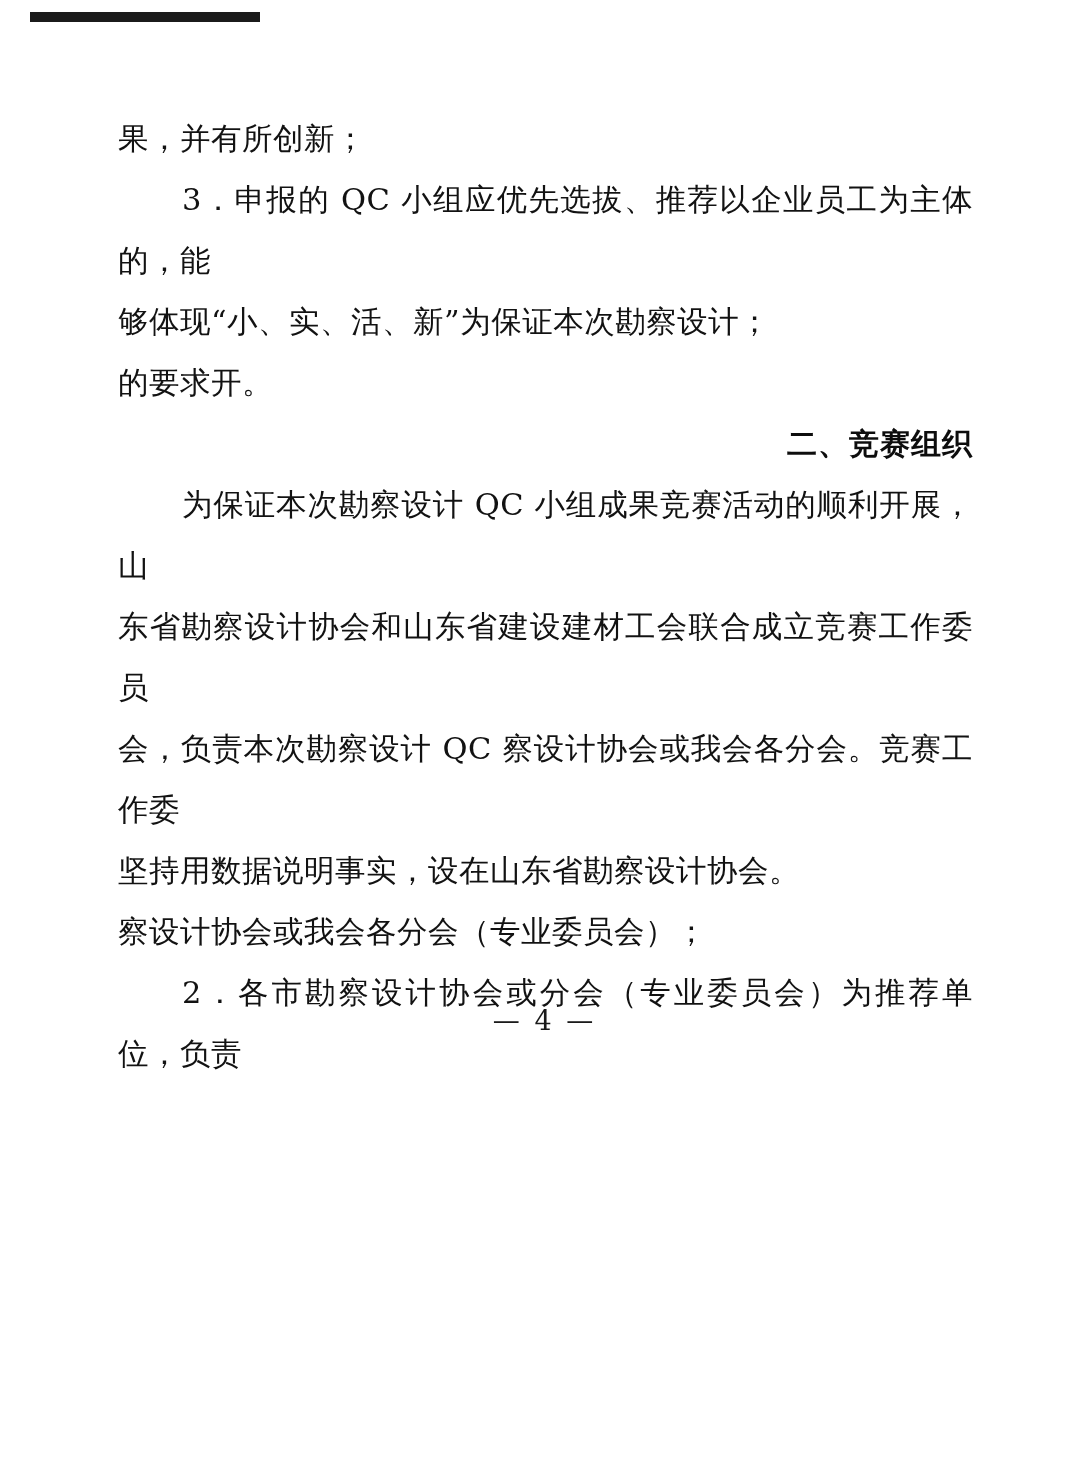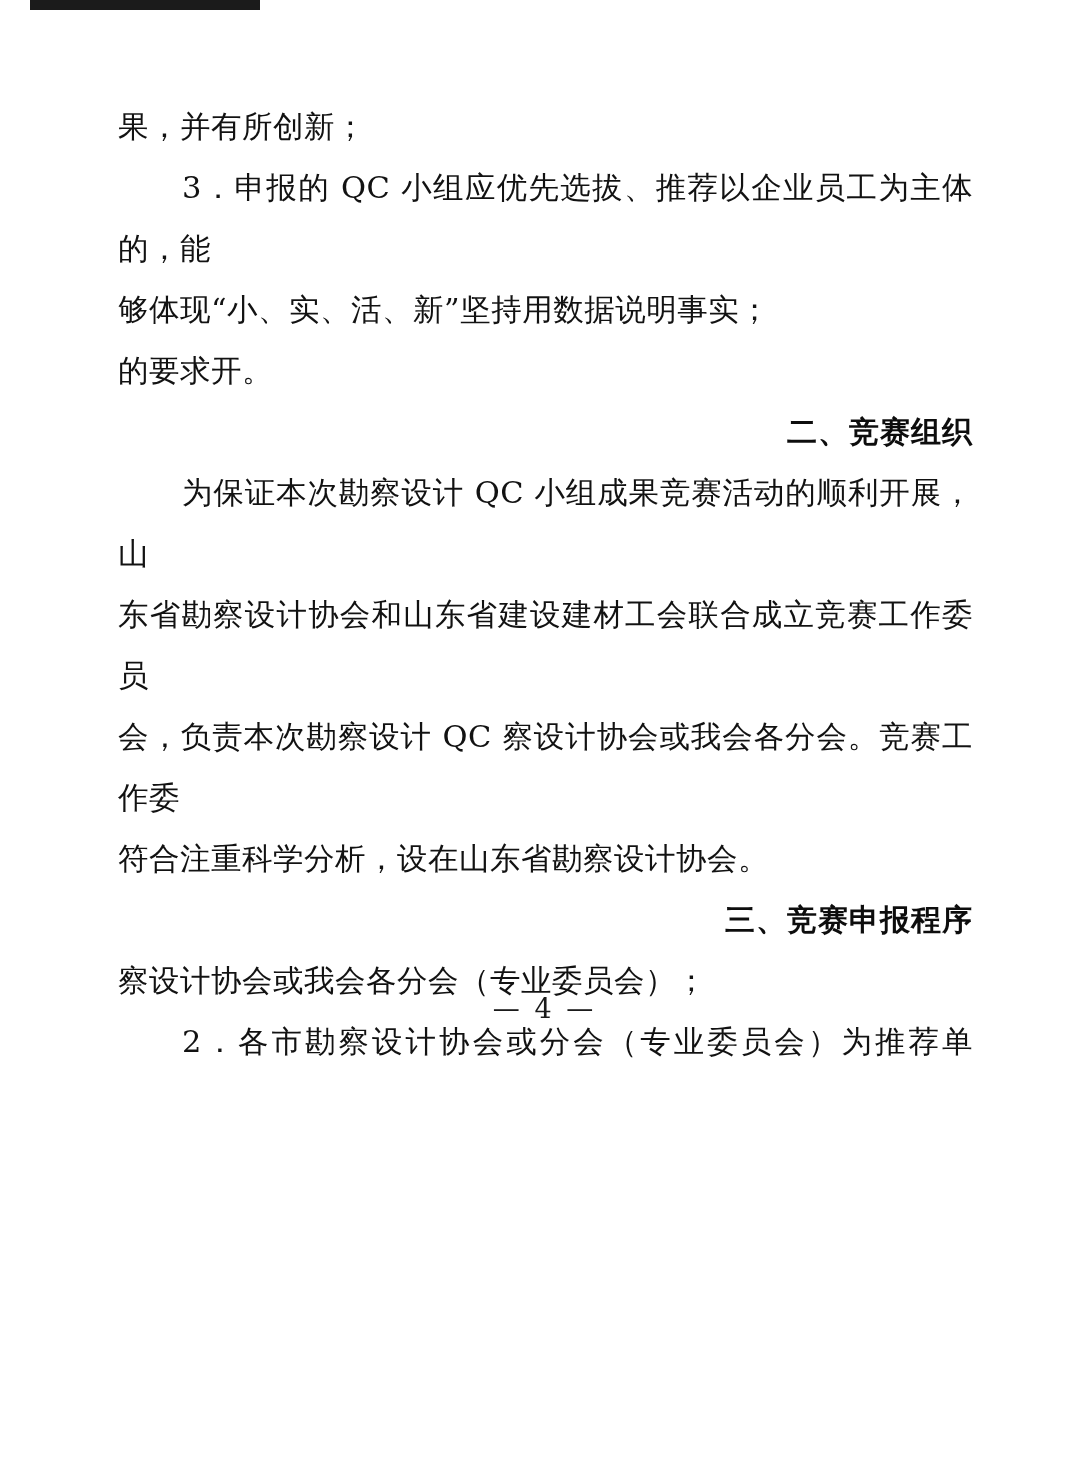--- a/index.html
+++ b/index.html
@@ -8,21 +8,21 @@
     background: #ffffff;
   }
   body {
     font-family: "DejaVu Serif", "Liberation Serif", serif;
     color: #111111;
   }
   .page {
     position: relative;
     width: 1089px;
     height: 1072px;
-    margin: 0 auto;
+    margin: 12px auto;
     background: #ffffff;
     overflow: hidden;
   }
   .top-artifact {
     position: absolute;
     top: 0;
     left: 30px;
     width: 230px;
     height: 10px;
     background: #1b1b1b;
@@ -72,31 +72,30 @@
 </head>
 <body>
 
 <div class="page">
 
   <div class="top-artifact"></div>
 
   <div class="content">
     <p class="body-line">果，并有所创新；</p>
     <p class="body-line indent">3．申报的 QC 小组应优先选拔、推荐以企业员工为主体的，能</p>
-    <p class="body-line">够体现“小、实、活、新”坚持用数据说明事实；</p>
+    <p class="body-line">够体现“小、实、活、新”为保证本次勘察设计；</p>
     <p class="body-line">的要求开。</p>
 
     <p class="heading">二、竞赛组织</p>
 
     <p class="body-line indent">为保证本次勘察设计 QC 小组成果竞赛活动的顺利开展，山</p>
     <p class="body-line">东省勘察设计协会和山东省建设建材工会联合成立竞赛工作委员</p>
     <p class="body-line">会，负责本次勘察设计 QC 察设计协会或我会各分会。竞赛工作委</p>
-    <p class="body-line">符合注重科学分析，设在山东省勘察设计协会。</p>
+    <p class="body-line">坚持用数据说明事实，设在山东省勘察设计协会。</p>
 
-    <p class="heading">三、竞赛申报程序</p>
 
     <p class="body-line">察设计协会或我会各分会（专业委员会）；</p>
     <p class="body-line indent">2．各市勘察设计协会或分会（专业委员会）为推荐单位，负责</p>
 
   </div>
 
   <div class="page-number">— 4 —</div>
 
 </div>
 

